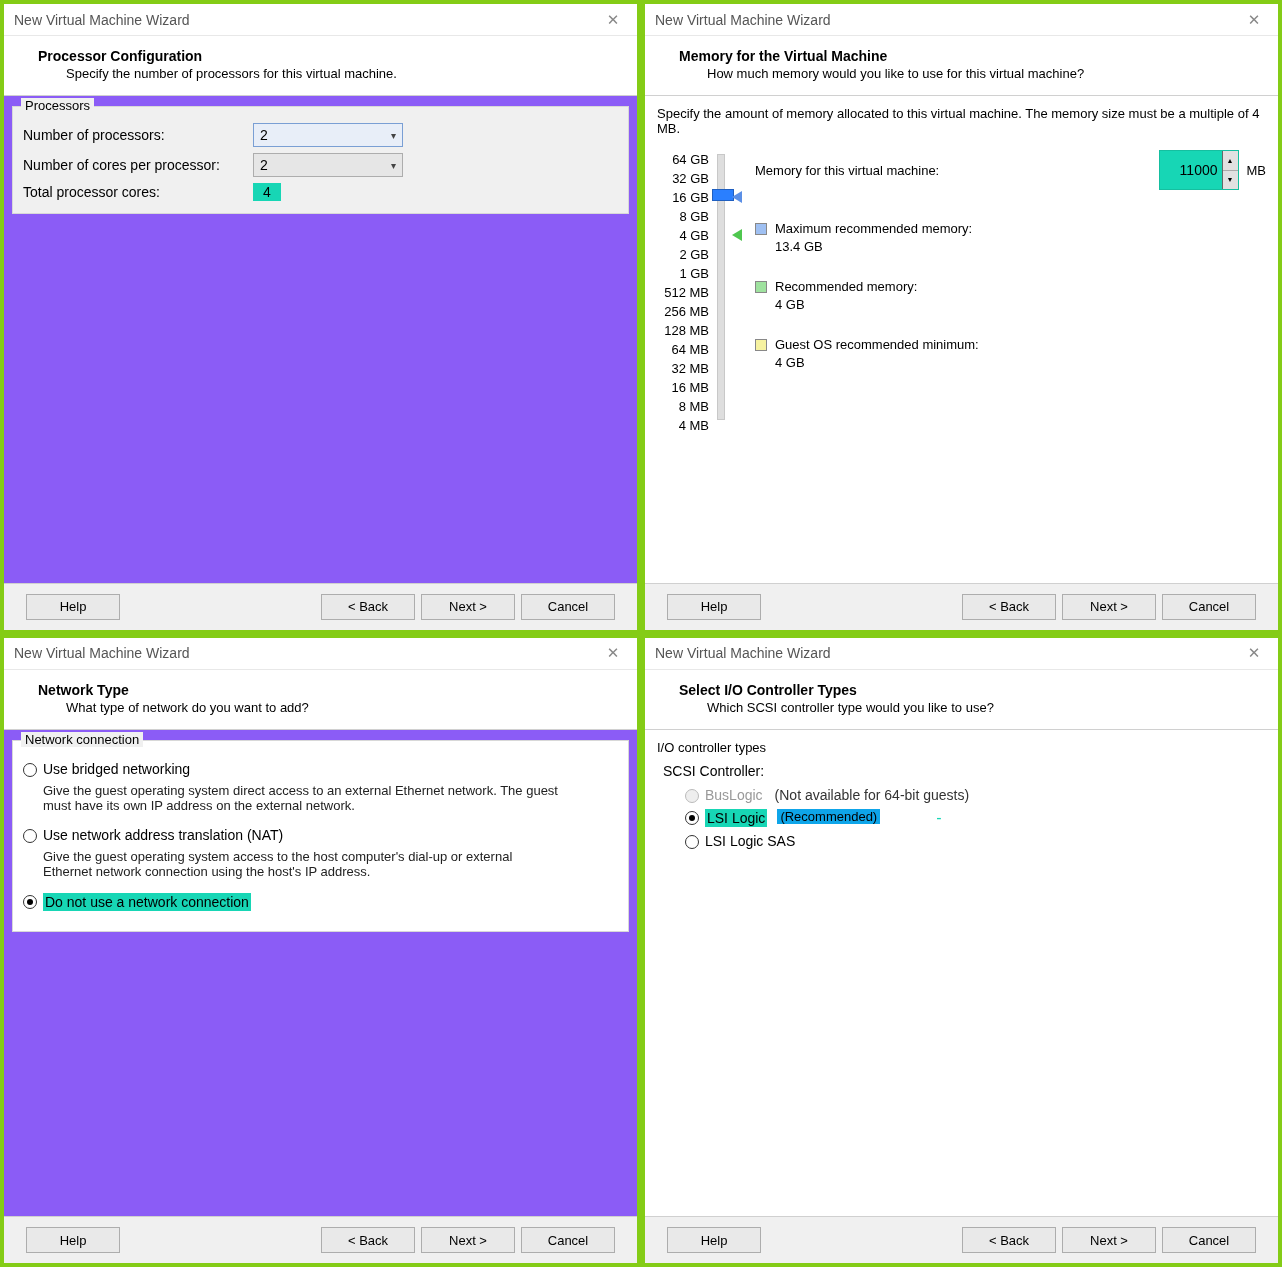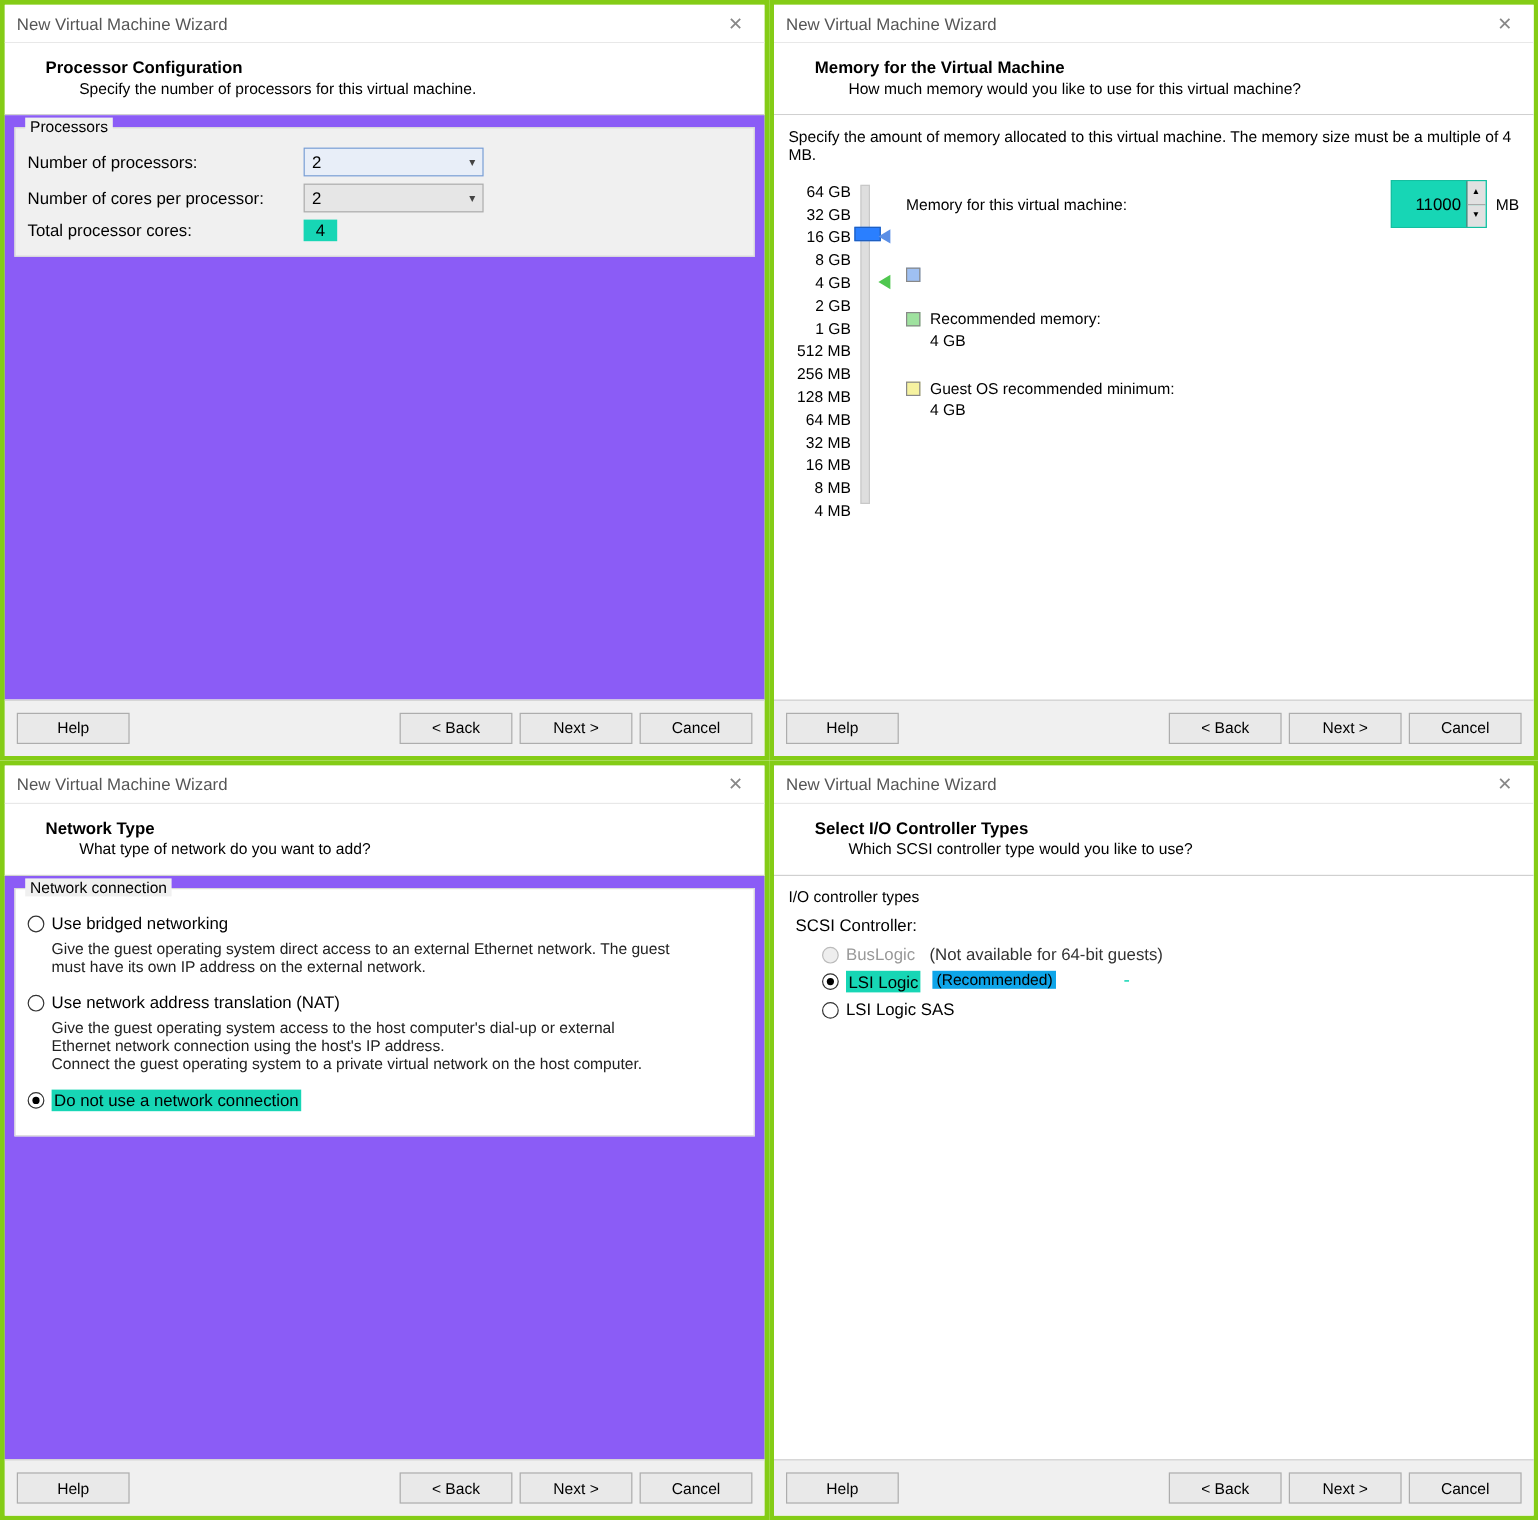--- a/index.html
+++ b/index.html
@@ -103,21 +103,21 @@
     text-align: center;
     background: #17d6b5;
     color: #000;
     font-size: 14px;
     padding: 1px 4px;
   }
   .footer {
     display: flex;
     justify-content: space-between;
     align-items: center;
-    padding: 10px 10px;
+    padding: 10px 22px;
     background: #f0f0f0;
     border-top: 1px solid #d0d0d0;
   }
   .footer .right { display:flex; gap:6px; }
   .btn {
     min-width: 94px;
     height: 26px;
     background: #e9e9e9;
     border: 1px solid #adadad;
     font-size: 13px;
@@ -287,20 +287,24 @@
             <input value="11000" style="">
             <span class="spinbtns">
               <span>▲</span>
               <span>▼</span>
             </span>
           </span>
           <span>MB</span>
         </div>
         <div class="legend-row" style="margin-top:30px;">
           <span class="sq blue"></span>
+          <div>
+            <div>Maximum recommended memory:</div>
+            <div>13.4 GB</div>
+          </div>
         </div>
         <div class="legend-row" style="margin-top:22px;">
           <span class="sq green"></span>
           <div>
             <div>Recommended memory:</div>
             <div>4 GB</div>
           </div>
         </div>
         <div class="legend-row" style="margin-top:22px;">
           <span class="sq yellow"></span>
@@ -339,21 +343,20 @@
         <span class="radio-label">Use bridged networking</span>
       </div>
       <div class="radio-desc">Give the guest operating system direct access to an external Ethernet network. The guest must have its own IP address on the external network.</div>
 
       <div class="radio-item" style="margin-top:14px;">
         <span class="radio"></span>
         <span class="radio-label">Use network address translation (NAT)</span>
       </div>
       <div class="radio-desc">Give the guest operating system access to the host computer's dial-up or external Ethernet network connection using the host's IP address.</div>
 
-      <div class="radio-desc">Connect the guest operating system to a private virtual network on the host computer.</div>
 
       <div class="radio-item" style="margin-top:14px;">
         <span class="radio sel hl" style="background:#fff;"></span>
         <span class="radio-label hl">Do not use a network connection</span>
       </div>
     </div>
   </div>
   <div class="footer">
     <button class="btn">Help</button>
     <div class="right">

